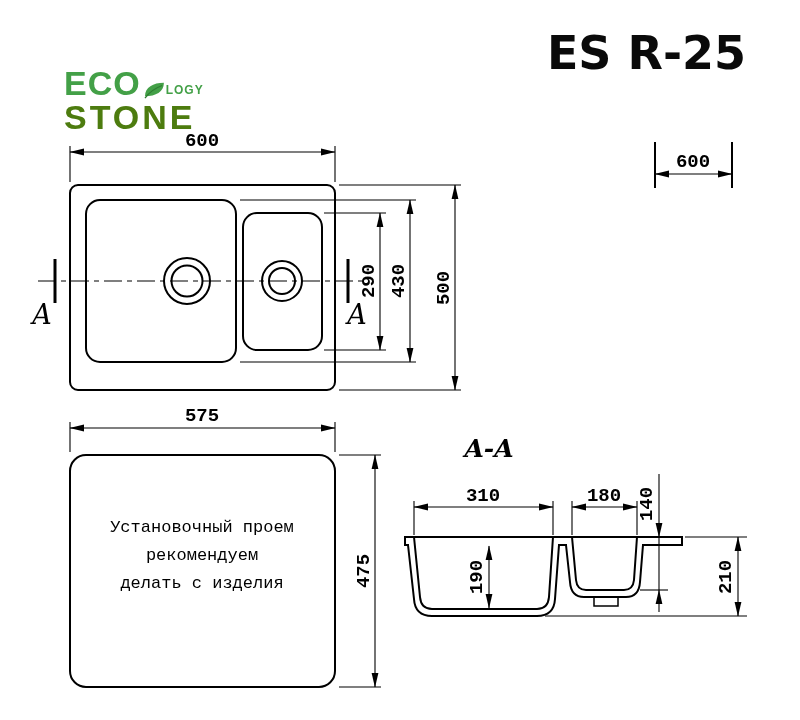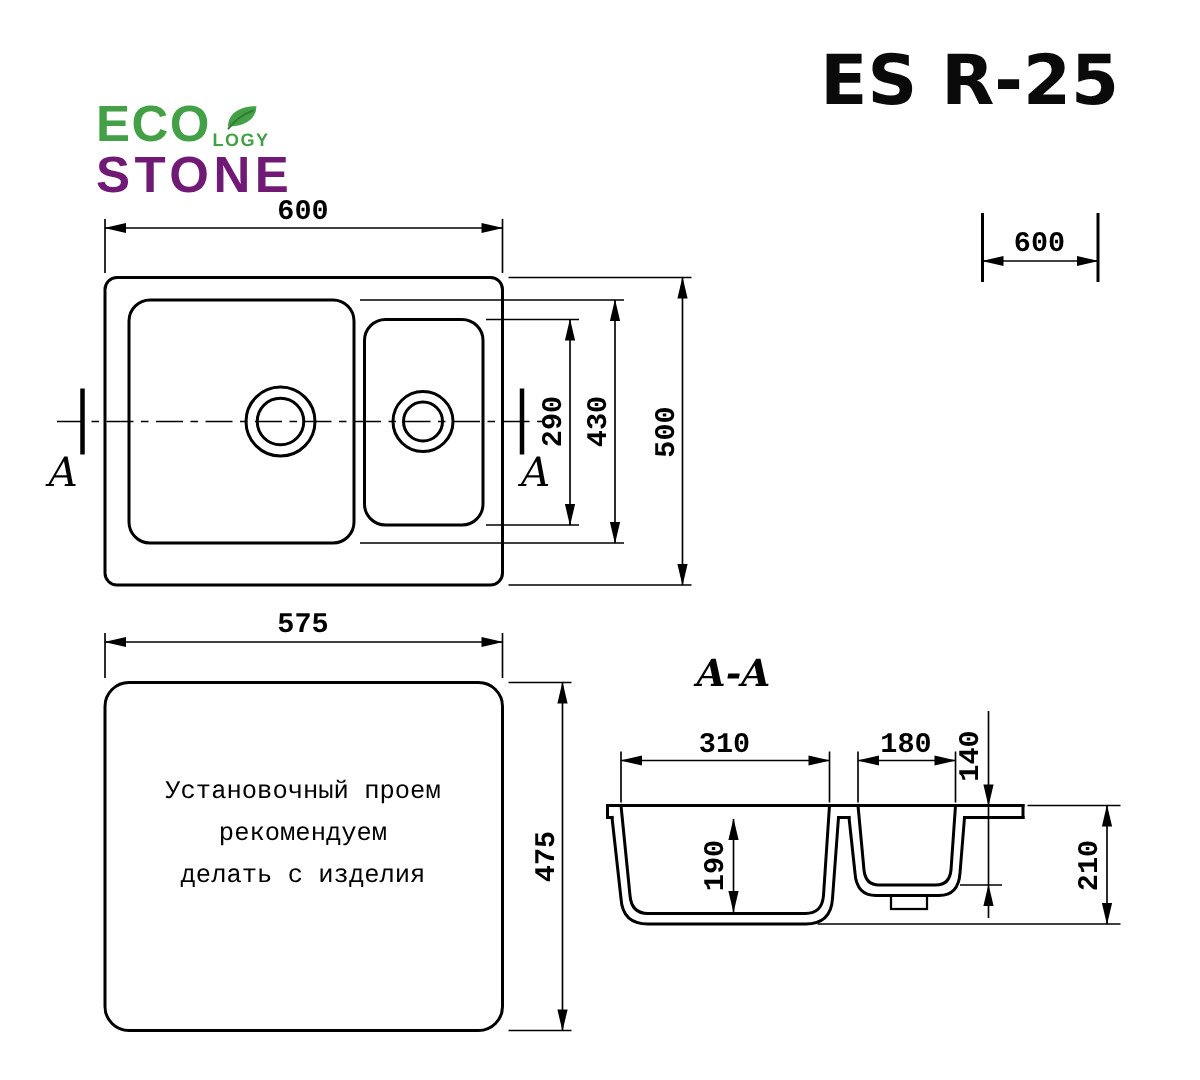--- a/index.html
+++ b/index.html
@@ -9,24 +9,24 @@
     font-family:"Liberation Sans", sans-serif;
     position:relative;
     overflow:hidden;
   }
   .drawing { position:absolute; left:0; top:0; }
 
   
   .logo { position:absolute; left:64px; top:22px; color:#43A047; }
   .logo-row { display:flex; align-items:flex-end; line-height:1; }
   .eco { font-weight:700; font-size:34px; letter-spacing:1px; font-family:"Liberation Sans",sans-serif;margin-top:44px; }
-  .leaf-col { display:flex; flex-direction:column; align-items:center; margin-left:1px; margin-bottom:1px;justify-content:flex-end; }
+  .leaf-col { display:flex; flex-direction:row; align-items:center; margin-left:1px; margin-bottom:1px;justify-content:flex-end; }
   .leaf-col svg { display:block; }
   .logy { font-weight:700; font-size:12px; letter-spacing:1px; }
-  .stone { font-weight:700; font-size:34px; letter-spacing:3px; color:#701a75; line-height:1; margin-top:0px; }
+  .stone { font-weight:700; font-size:34px; letter-spacing:3px; color:#4d7c0f; line-height:1; margin-top:0px; }
 
   
   .title {
     position:absolute; top:28px; right:54px;
     font-family:"DejaVu Sans","Liberation Sans",sans-serif;
     font-weight:700; font-size:46px; color:#0a0a0a; line-height:1.1;
   }
 
   
   .o2 { stroke:#000; stroke-width:2; fill:none; stroke-linecap:square; }

